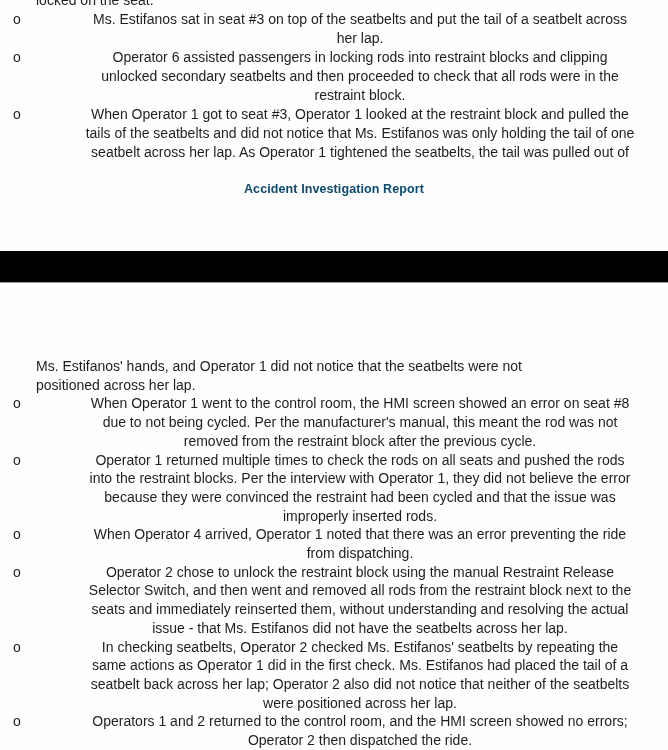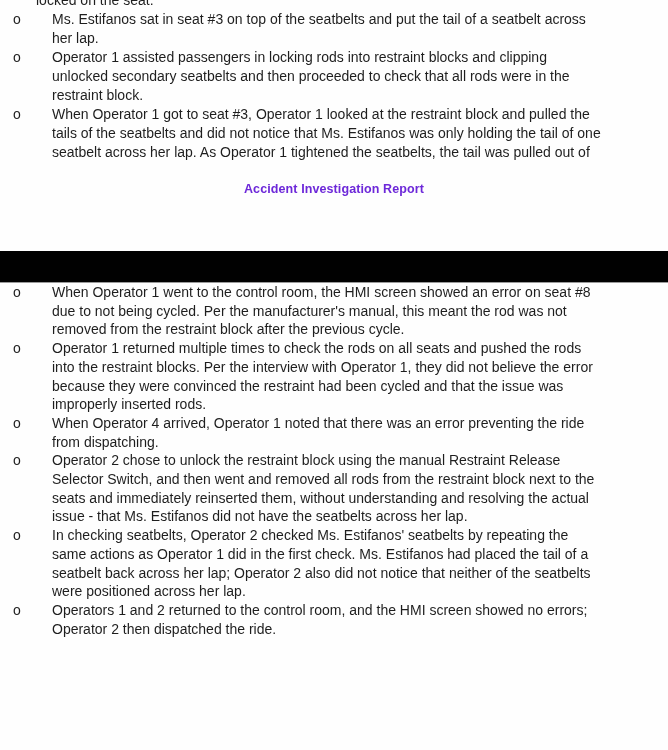--- a/index.html
+++ b/index.html
@@ -32,28 +32,29 @@
     position: relative;
   }
   .bullet .marker {
     position: absolute;
     left: 13px;
     top: 0;
   }
   .bullet .btext {
     margin-left: 52px;
     white-space: pre;
+    text-align: center;
   }
   .footer-title {
     margin-top: 20px;
     text-align: center;
     font-size: 12.5px;
     font-weight: bold;
     line-height: 15px;
-    color: #6d28d9;
+    color: #0c4a6e;
     letter-spacing: 0.1px;
   }
   .separator {
     margin-top: 54px;
     width: 668px;
     height: 31px;
     background: #010101;
     border-bottom: 1px solid #9a9a9a;
   }
   .page2-block {
@@ -68,37 +69,39 @@
   <div class="cont">locked on the seat.</div>
 
   <div class="bullet">
     <span class="marker">o</span>
     <div class="btext">Ms. Estifanos sat in seat #3 on top of the seatbelts and put the tail of a seatbelt across
 her lap.</div>
   </div>
 
   <div class="bullet">
     <span class="marker">o</span>
-    <div class="btext">Operator 1 assisted passengers in locking rods into restraint blocks and clipping
+    <div class="btext">Operator 6 assisted passengers in locking rods into restraint blocks and clipping
 unlocked secondary seatbelts and then proceeded to check that all rods were in the
 restraint block.</div>
   </div>
 
   <div class="bullet">
     <span class="marker">o</span>
     <div class="btext">When Operator 1 got to seat #3, Operator 1 looked at the restraint block and pulled the
 tails of the seatbelts and did not notice that Ms. Estifanos was only holding the tail of one
 seatbelt across her lap. As Operator 1 tightened the seatbelts, the tail was pulled out of</div>
   </div>
 
   <div class="footer-title">Accident Investigation Report</div>
 
   <div class="separator"></div>
 
   <div class="p2">
+    <div class="cont page2-block">Ms. Estifanos' hands, and Operator 1 did not notice that the seatbelts were not
+positioned across her lap.</div>
 
     <div class="bullet">
       <span class="marker">o</span>
       <div class="btext">When Operator 1 went to the control room, the HMI screen showed an error on seat #8
 due to not being cycled. Per the manufacturer's manual, this meant the rod was not
 removed from the restraint block after the previous cycle.</div>
     </div>
 
     <div class="bullet">
       <span class="marker">o</span>

